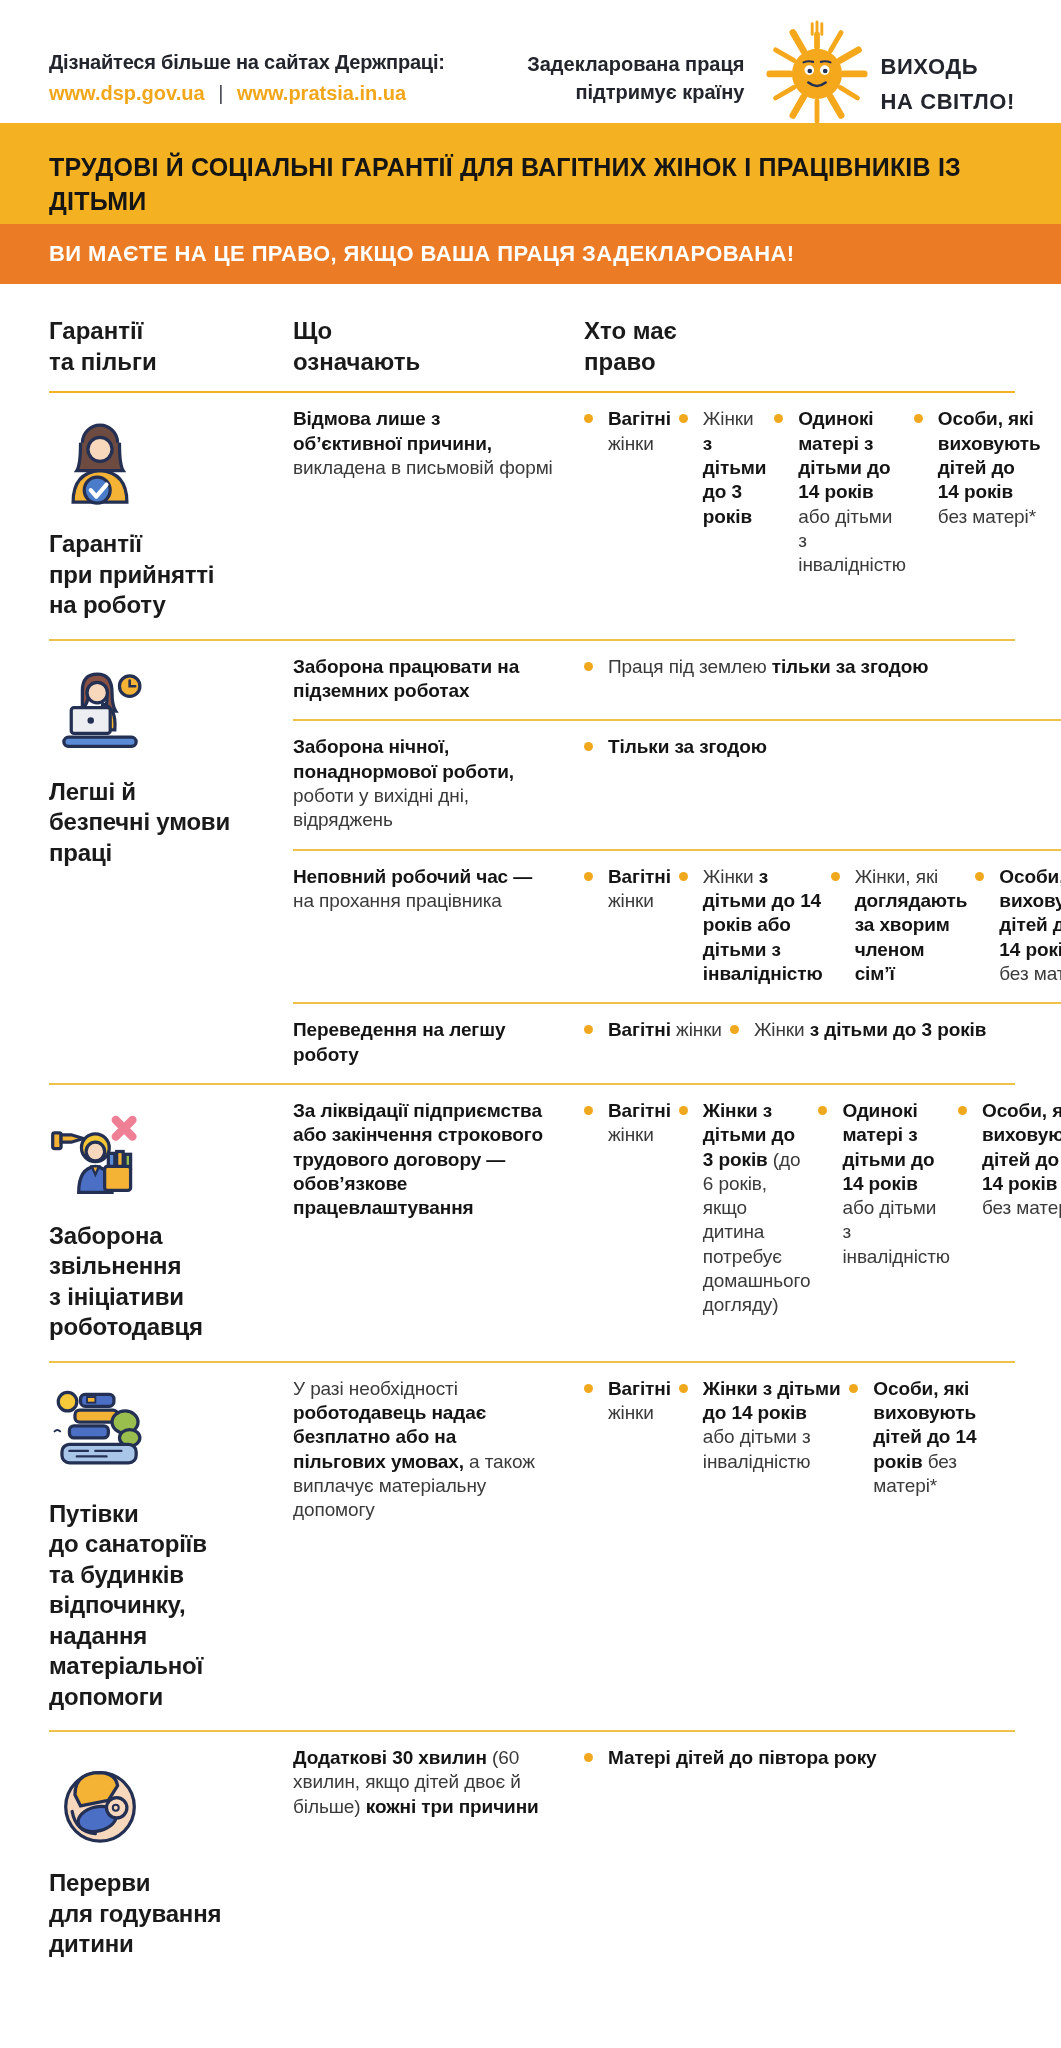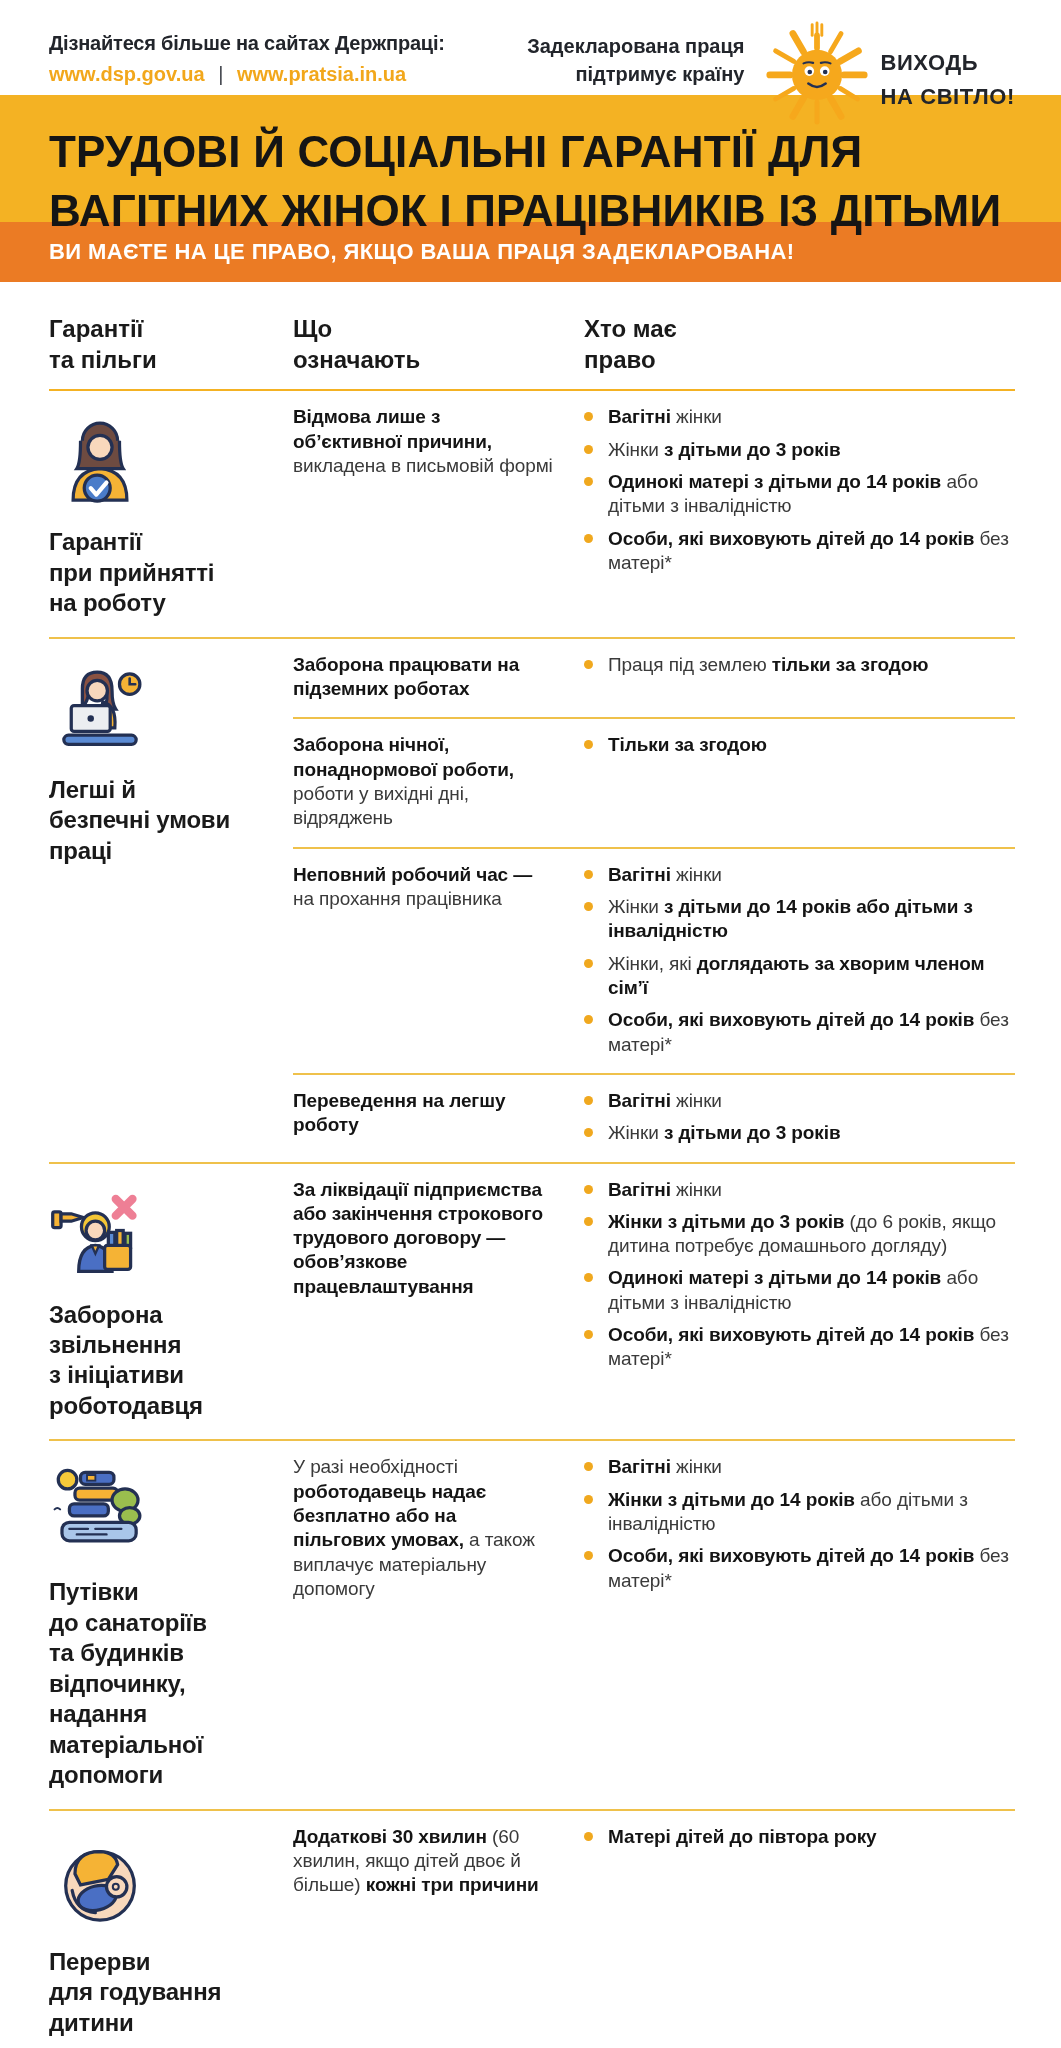--- a/index.html
+++ b/index.html
@@ -11,51 +11,51 @@
     --ink:#141414;
     --body:#3A3A3A;
     --navy:#233053;
   }
   *{box-sizing:border-box;}
   html,body{margin:0;padding:0;background:#fff;}
   body{font-family:"Liberation Sans","DejaVu Sans",sans-serif;color:var(--body);}
   .page{width:1061px;min-height:2048px;background:#fff;overflow:hidden;}
 
   
-  .hdr{display:flex;align-items:flex-start;padding:28px 46px 0 49px;height:95px;}
+  .hdr{display:flex;align-items:center;padding:28px 46px 0 49px;height:123px;}
   .hdr-left{padding-top:4px;}
   .hdr-note{font-size:20px;font-weight:bold;color:#22252B;letter-spacing:-0.2px;}
   .hdr-links{font-size:20px;font-weight:bold;margin-top:8px;}
   .hdr-links .lnk{color:var(--link);}
   .hdr-links .sep{color:#44474F;margin:0 8px;font-weight:normal;}
   .hdr-slogan{margin-left:auto;text-align:right;font-size:20px;font-weight:bold;color:#22252B;line-height:1.4;padding-top:4px;}
   .hdr-logo{width:106px;height:106px;margin:-8px 10px 0 20px;flex:0 0 auto;}
   .hdr-logo svg{width:100%;height:100%;display:block;}
   .hdr-campaign{font-size:22px;font-weight:bold;color:#22252B;line-height:1.55;letter-spacing:0.6px;padding-top:18px;}
 
   
-  .title-band{background:var(--band_yellow);padding:28px 49px 0;height:127px;font-size:44px;line-height:1.34;font-weight:bold;color:#151515;letter-spacing:0.2px;}
+  .title-band{background:var(--band_yellow);padding:28px 49px 0;height:101px;font-size:25px;line-height:1.34;font-weight:bold;color:#151515;letter-spacing:0.2px;}
   .subtitle-band{background:var(--band_orange);color:#fff;font-weight:bold;font-size:22px;letter-spacing:0.4px;padding:0 49px;height:60px;display:flex;align-items:center;}
 
   
   .table{padding:0 46px 0 49px;}
   .thead{display:grid;grid-template-columns:244px 291px 1fr;padding:32px 0 14px;border-bottom:2px solid var(--band_yellow);}
   .thead .col{font-size:24px;font-weight:bold;color:#1A1A1A;line-height:1.28;white-space:pre-line;}
   .row{display:grid;grid-template-columns:244px 1fr;border-bottom:2px solid var(--divider);}
   .row:last-child{border-bottom:none;}
   .row-head{padding:22px 14px 18px 0;}
   .row-icon{width:102px;height:102px;display:block;margin:0 0 12px 0;}
   .row-icon svg{width:100%;height:100%;display:block;}
   .row-title{font-size:24px;font-weight:bold;color:#1A1A1A;line-height:1.27;white-space:pre-line;letter-spacing:-0.2px;}
   .blocks{display:flex;flex-direction:column;}
   .block{display:grid;grid-template-columns:291px 1fr;padding:14px 0 16px;border-bottom:2px solid var(--divider);}
   .block:last-child{border-bottom:none;}
   .what{font-size:19px;line-height:1.28;color:var(--body);padding-right:30px;letter-spacing:-0.1px;}
   .b{font-weight:bold;color:var(--ink);}
-  .who{display:flex;flex-direction:column;gap:8px;padding-right:4px;}
+  .who{display:flex;flex-direction:row;gap:8px;padding-right:4px;}
   .bullet{position:relative;padding-left:24px;font-size:19px;line-height:1.28;color:var(--body);letter-spacing:-0.1px;}
   .dot{position:absolute;left:0;top:7px;width:9px;height:9px;border-radius:50%;background:var(--bullet);}
 </style>
 </head>
 <body>
 
 <div class="page">
 
   <header class="hdr">
     <div class="hdr-left">

